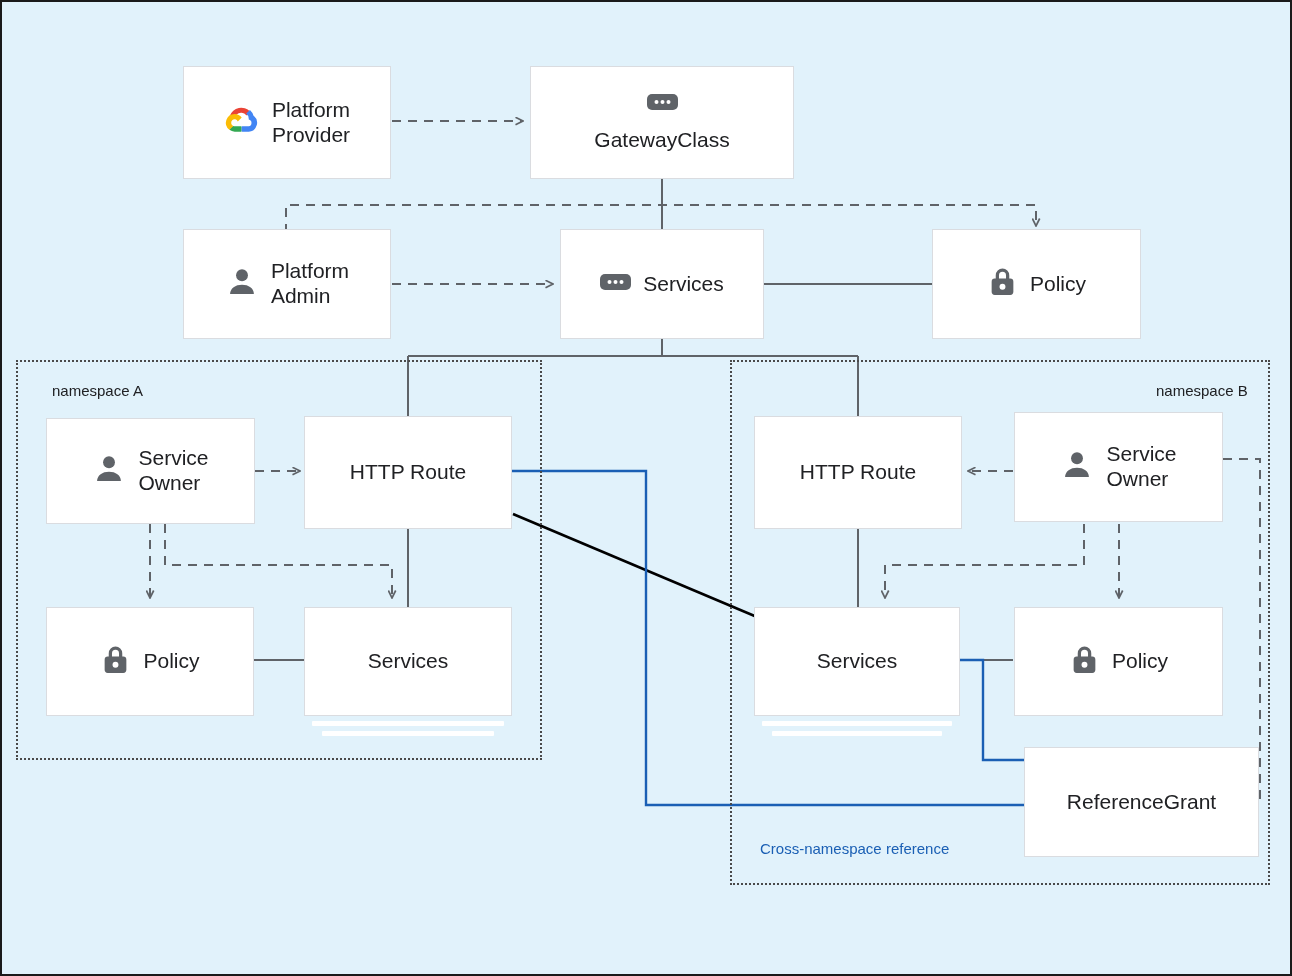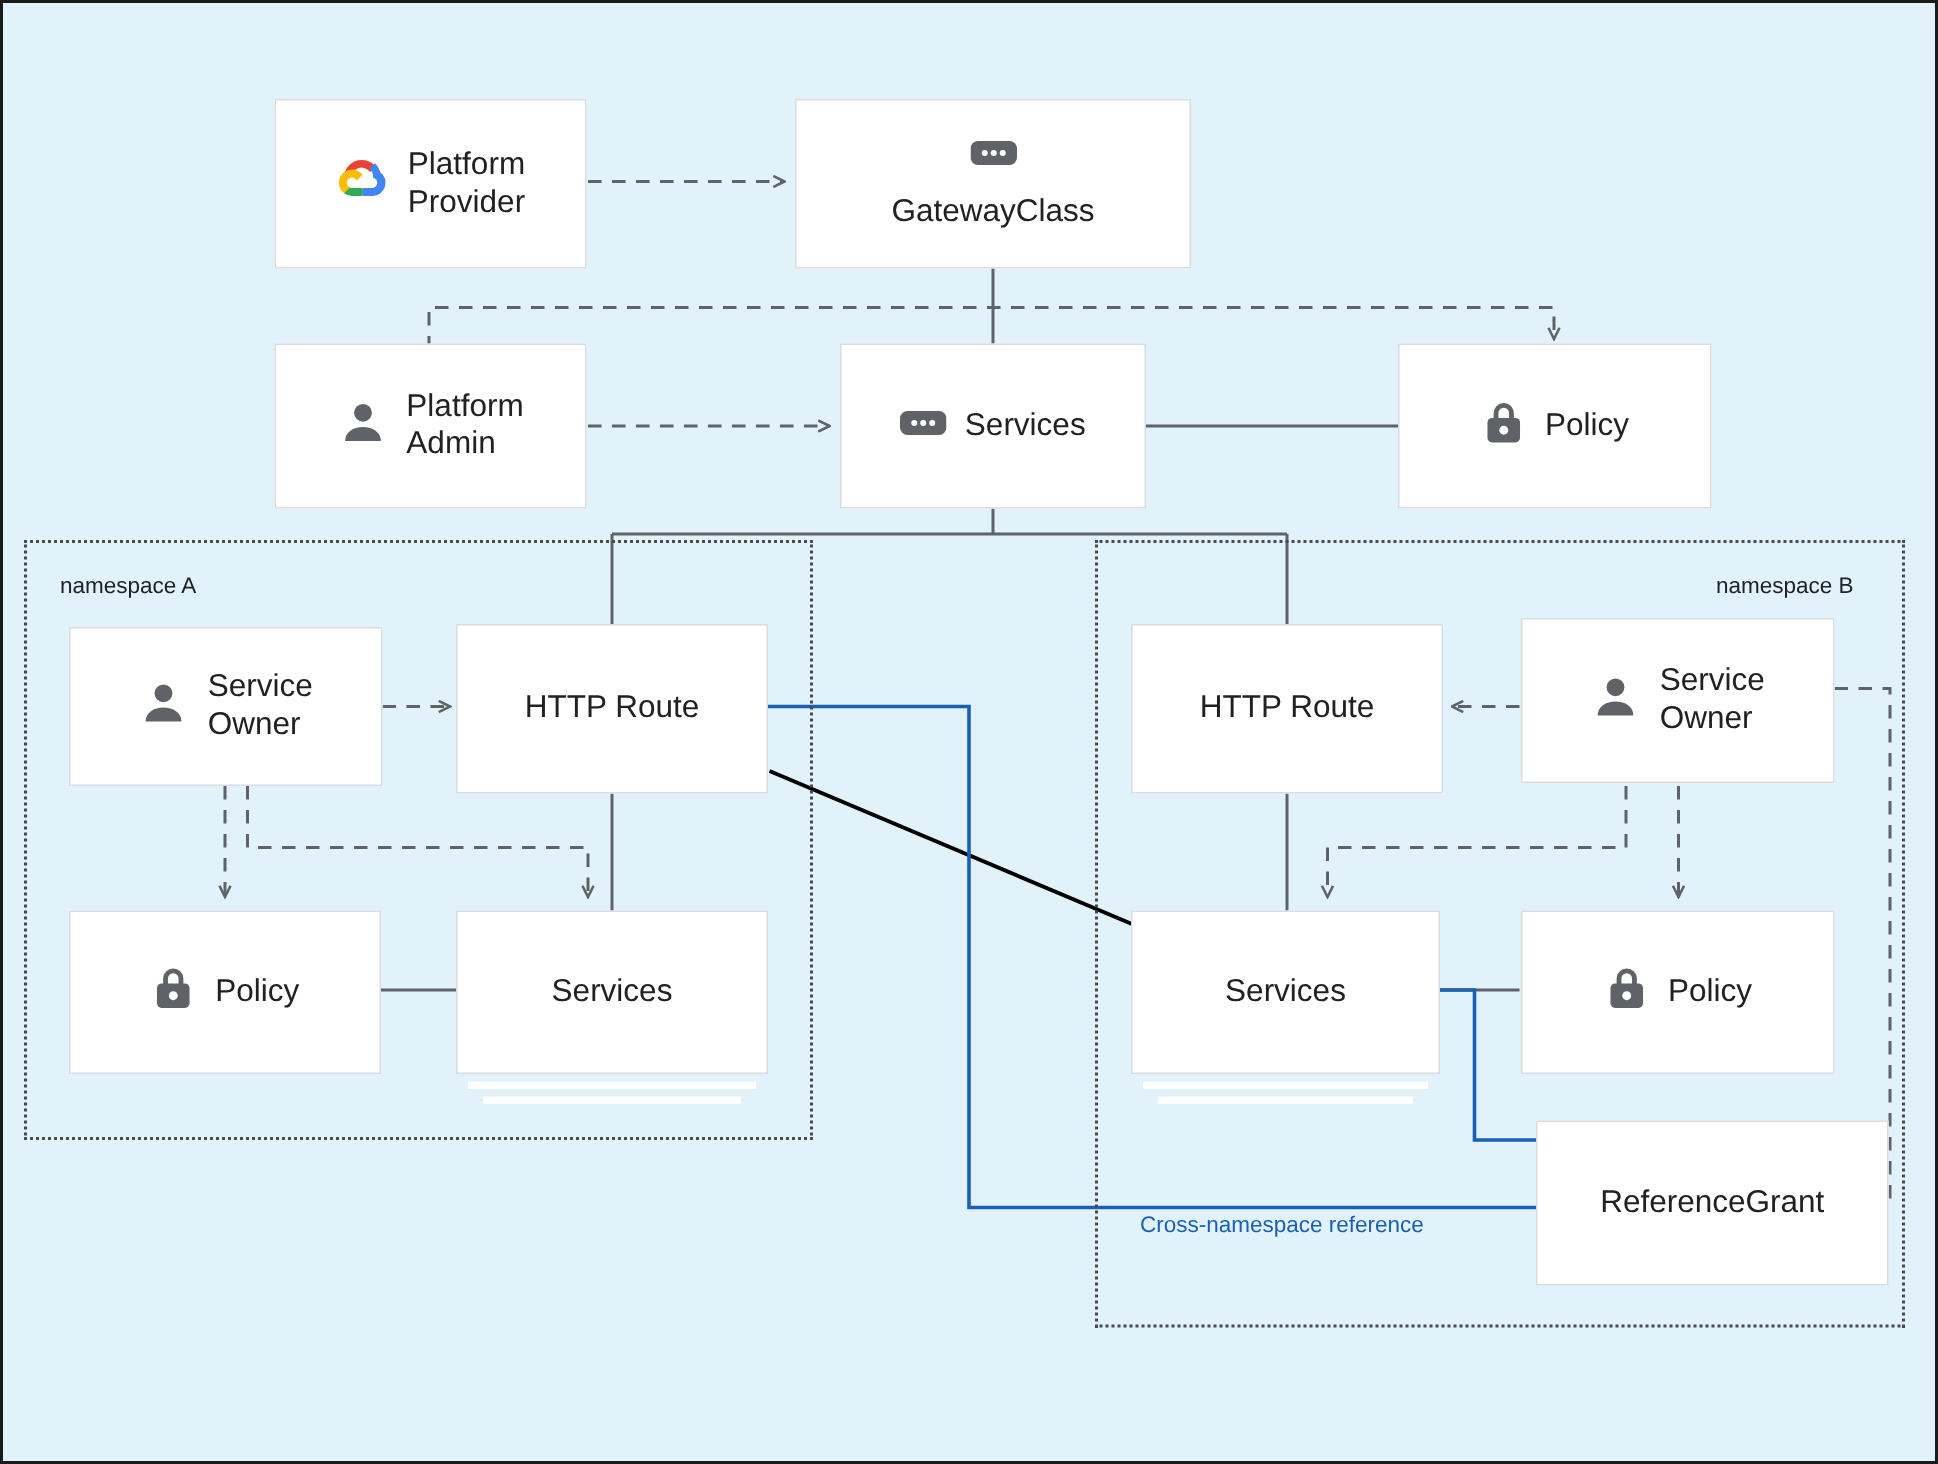--- a/index.html
+++ b/index.html
@@ -1,21 +1,21 @@
 <!DOCTYPE html>
 <html><head>
 <meta charset="utf-8">
 <style>
   html,body{margin:0;padding:0;background:#ffffff;}
   body{font-family:"Liberation Sans","DejaVu Sans",sans-serif;}
   #stage{position:relative;width:1292px;height:976px;background:#e1f2fb;
          border:2px solid #1a1a1a;box-sizing:border-box;overflow:hidden;}
   #wires{position:absolute;left:0;top:0;width:1292px;height:976px;pointer-events:none;}
   .ns{position:absolute;border:2px dotted #4a4a4a;box-sizing:border-box;}
-  .ns-label{position:absolute;font-size:15px;color:#202124;white-space:nowrap;}
+  .ns-label{position:absolute;font-size:15px;color:#202124;white-space:nowrap;margin-left:12px;}
   .node{position:absolute;background:#ffffff;border:1px solid #dadce0;
         box-sizing:border-box;display:flex;align-items:center;justify-content:center;
         gap:12px;color:#202124;}
   .node .lbl{font-size:21px;line-height:1.18;white-space:pre-line;text-align:left;}
   .node.center .lbl{text-align:left;}
   .ico{flex:0 0 auto;display:block;}
   .sheet{position:absolute;height:5px;background:#ffffff;border-radius:1px;}
   .xlabel{position:absolute;font-size:15px;color:#1a5fb4;white-space:nowrap;}
 </style>
 </head>
@@ -193,15 +193,15 @@
         <circle cx="11" cy="15.4" r="2.1" fill="#fff"></circle>
       </svg>
     </span>
     <span class="lbl">Policy</span>
   </div>
 
   <div class="node center" style="left:1022px;top:745px;width:235px;height:110px;">
     <span class="lbl">ReferenceGrant</span>
   </div>
 
-  <div class="xlabel" style="left:758px;top:806px;">Cross-namespace reference</div>
+  <div class="xlabel" style="left:758px;top:838px;">Cross-namespace reference</div>
 
 </div>
 
 </body></html>

